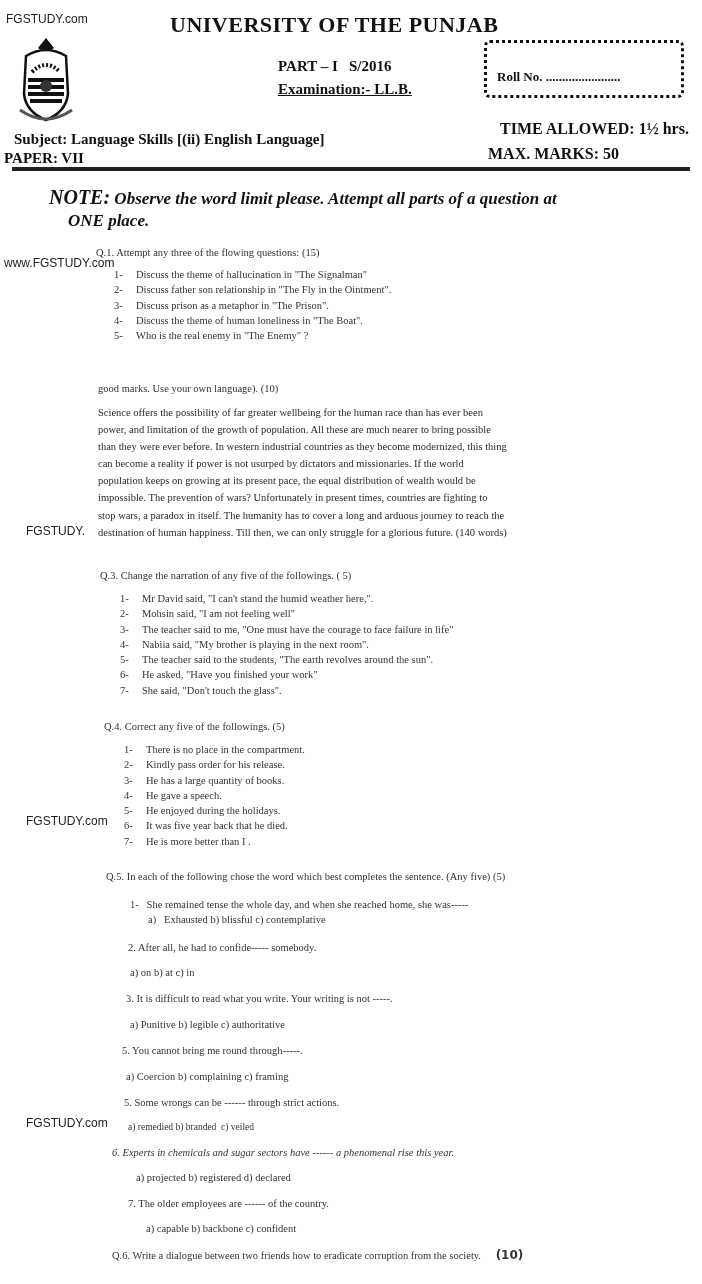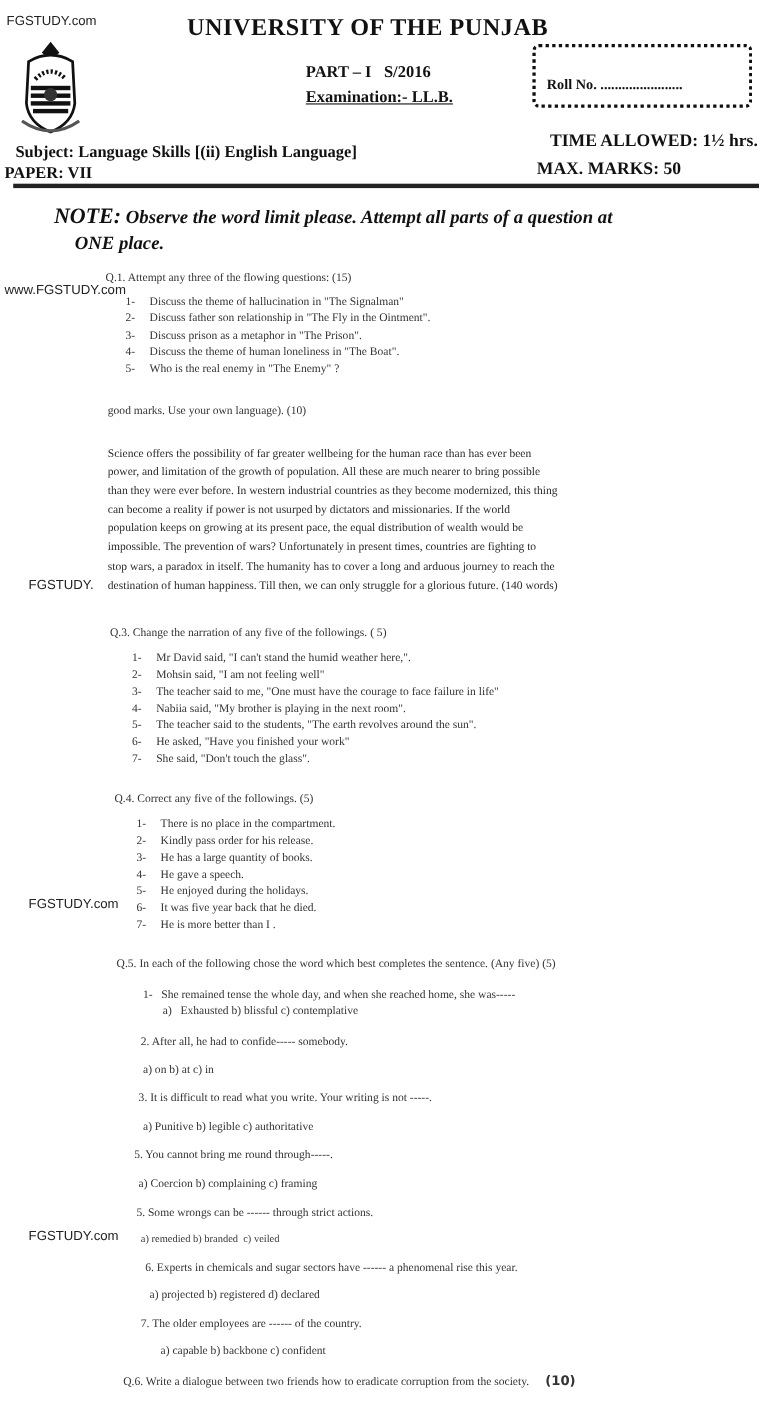--- a/index.html
+++ b/index.html
@@ -66,21 +66,21 @@
 <div class="abs qhead" style="left:96px; top:247px;">Q.1. Attempt any three of the flowing questions: (15)</div>
 <ul class="abs list" style="left:114px; top:267px;">
   <li><span class="num">1-</span><span>Discuss the theme of hallucination in "The Signalman"</span></li>
   <li><span class="num">2-</span><span>Discuss father son relationship in "The Fly in the Ointment".</span></li>
   <li><span class="num">3-</span><span>Discuss prison as a metaphor in "The Prison".</span></li>
   <li><span class="num">4-</span><span>Discuss the theme of human loneliness in "The Boat".</span></li>
   <li><span class="num">5-</span><span>Who is the real enemy in "The Enemy" ?</span></li>
 </ul>
 
 <div class="abs q" style="left:98px; top:362px; white-space:nowrap;">
-  <div style="margin-top:4px;text-align:right;">good marks. Use your own language). (10)</div>
+  <div style="margin-top:19px;text-align:right;">good marks. Use your own language). (10)</div>
 </div>
 <div class="abs para" style="left:98px; top:404px; white-space:nowrap;">
   <div>Science offers the possibility of far greater wellbeing for the human race than has ever been</div>
   <div>power, and limitation of the growth of population. All these are much nearer to bring possible</div>
   <div>than they were ever before. In western industrial countries as they become modernized, this thing</div>
   <div>can become a reality if power is not usurped by dictators and missionaries. If the world</div>
   <div>population keeps on growing at its present pace, the equal distribution of wealth would be</div>
   <div>impossible. The prevention of wars? Unfortunately in present times, countries are fighting to</div>
   <div>stop wars, a paradox in itself. The humanity has to cover a long and arduous journey to reach the</div>
   <div>destination of human happiness. Till then, we can only struggle for a glorious future. (140 words)</div>
@@ -121,21 +121,21 @@
 <div class="abs q" style="left:126px; top:991px; white-space:pre;">3. It is difficult to read what you write. Your writing is not -----.</div>
 <div class="abs q" style="left:130px; top:1017px; white-space:pre;">a) Punitive b) legible c) authoritative</div>
 
 <div class="abs q" style="left:122px; top:1043px; white-space:pre;">5. You cannot bring me round through-----.</div>
 <div class="abs q" style="left:126px; top:1069px; white-space:pre;">a) Coercion b) complaining c) framing</div>
 
 <div class="abs q" style="left:124px; top:1095px; white-space:pre;">5. Some wrongs can be ------ through strict actions.</div>
 <div class="abs wm" style="left:26px; top:1116px;">FGSTUDY.com</div>
 <div class="abs q" style="left:128px; top:1120px; white-space:pre; font-size:9.5px;">a) remedied b) branded  c) veiled</div>
 
-<div class="abs q" style="left:132px; top:1145px; white-space:pre;">6. Experts in chemicals and sugar sectors have ------ a phenomenal rise this year.</div>
+<div class="abs q" style="left:112px; top:1145px; white-space:pre;font-style:italic;">6. Experts in chemicals and sugar sectors have ------ a phenomenal rise this year.</div>
 <div class="abs q" style="left:136px; top:1170px; white-space:pre;">a) projected b) registered d) declared</div>
 
 <div class="abs q" style="left:128px; top:1196px; white-space:pre;">7. The older employees are ------ of the country.</div>
 <div class="abs q" style="left:146px; top:1221px; white-space:pre;">a) capable b) backbone c) confident</div>
 
 <div class="abs q" style="left:112px; top:1248px; white-space:nowrap;">
   <span>Q.6. Write a dialogue between two friends how to eradicate corruption from the society.</span>
   <span class="marks10" style="margin-left:12px;">(10)</span>
 </div>
 

